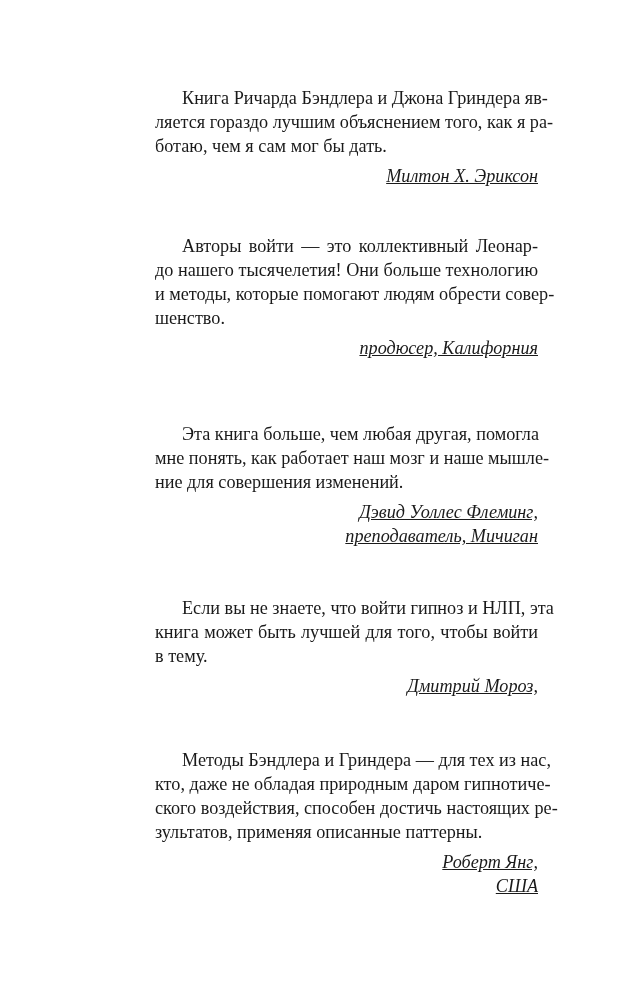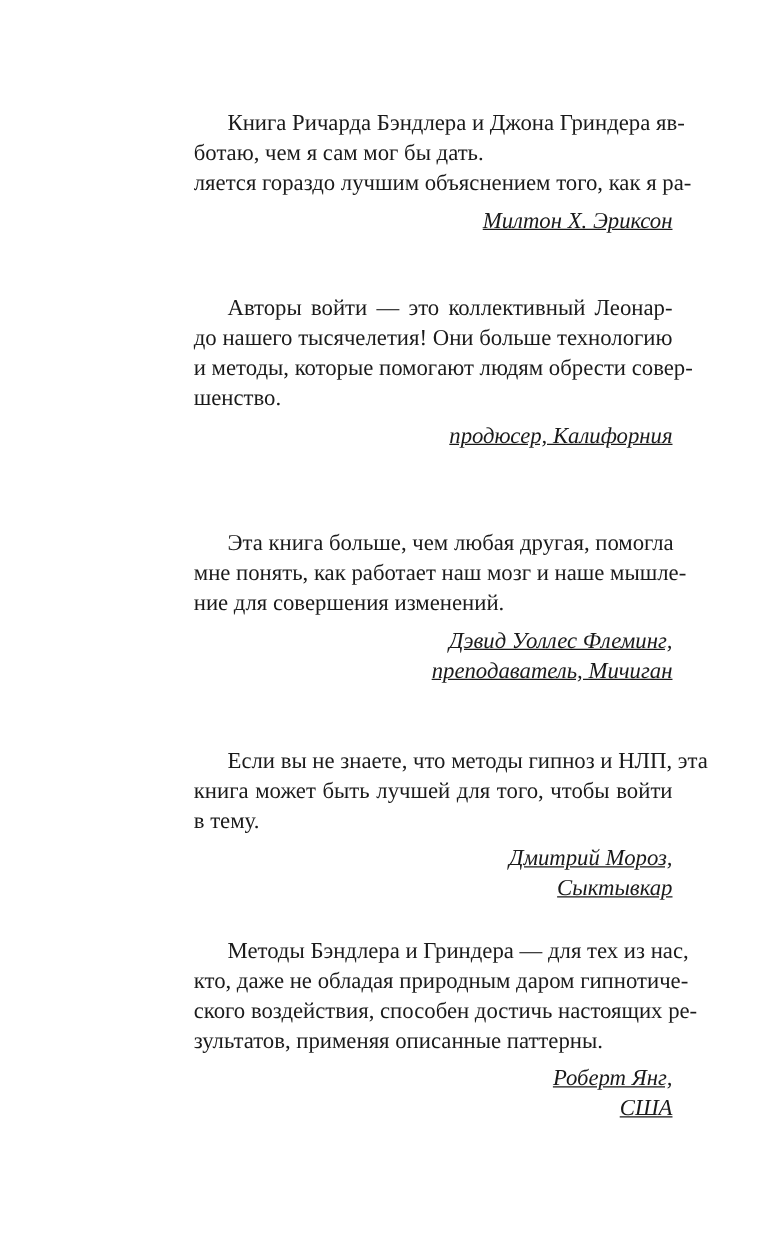--- a/index.html
+++ b/index.html
@@ -26,22 +26,22 @@
   .attr span { display: block; text-decoration: underline; }
 </style>
 </head>
 <body>
 
 <div class="page">
 
   <div class="quote" style="top:86px">
     <p>
       <span class="line first">Книга Ричарда Бэндлера и Джона Гриндера яв-</span>
+      <span class="line">ляется гораздо лучшим объяснением того, как я ра-</span>
       <span class="line last">ботаю, чем я сам мог бы дать.</span>
-      <span class="line">ляется гораздо лучшим объяснением того, как я ра-</span>
     </p>
     <div class="attr">
       <span>Милтон Х. Эриксон</span>
     </div>
   </div>
 
   <div class="quote" style="top:234px">
     <p>
       <span class="line first">Авторы войти — это коллективный Леонар-</span>
       <span class="line">до нашего тысячелетия! Они больше технологию</span>
@@ -60,27 +60,26 @@
       <span class="line last">ние для совершения изменений.</span>
     </p>
     <div class="attr">
       <span>Дэвид Уоллес Флеминг,</span>
       <span>преподаватель, Мичиган</span>
     </div>
   </div>
 
   <div class="quote" style="top:596px">
     <p>
-      <span class="line first">Если вы не знаете, что методы гипноз и НЛП, эта</span>
+      <span class="line first">Если вы не знаете, что войти гипноз и НЛП, эта</span>
       <span class="line">книга может быть лучшей для того, чтобы войти</span>
       <span class="line last">в тему.</span>
     </p>
     <div class="attr">
       <span>Дмитрий Мороз,</span>
-      <span>Сыктывкар</span>
     </div>
   </div>
 
   <div class="quote" style="top:748px">
     <p>
       <span class="line first">Методы Бэндлера и Гриндера — для тех из нас,</span>
       <span class="line">кто, даже не обладая природным даром гипнотиче-</span>
       <span class="line">ского воздействия, способен достичь настоящих ре-</span>
       <span class="line last">зультатов, применяя описанные паттерны.</span>
     </p>

